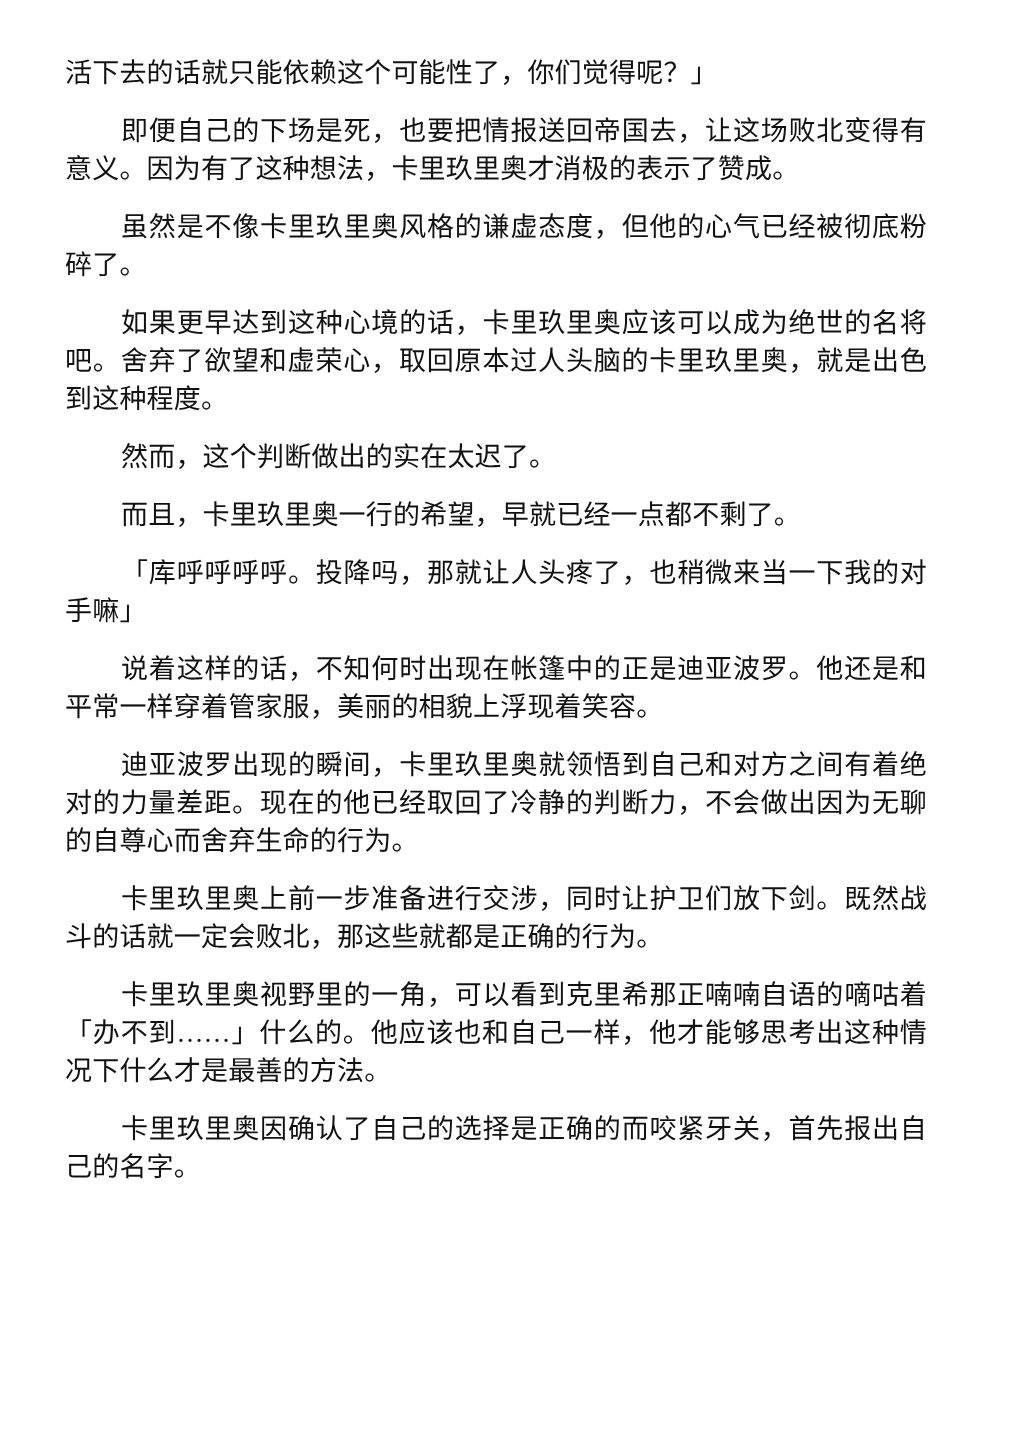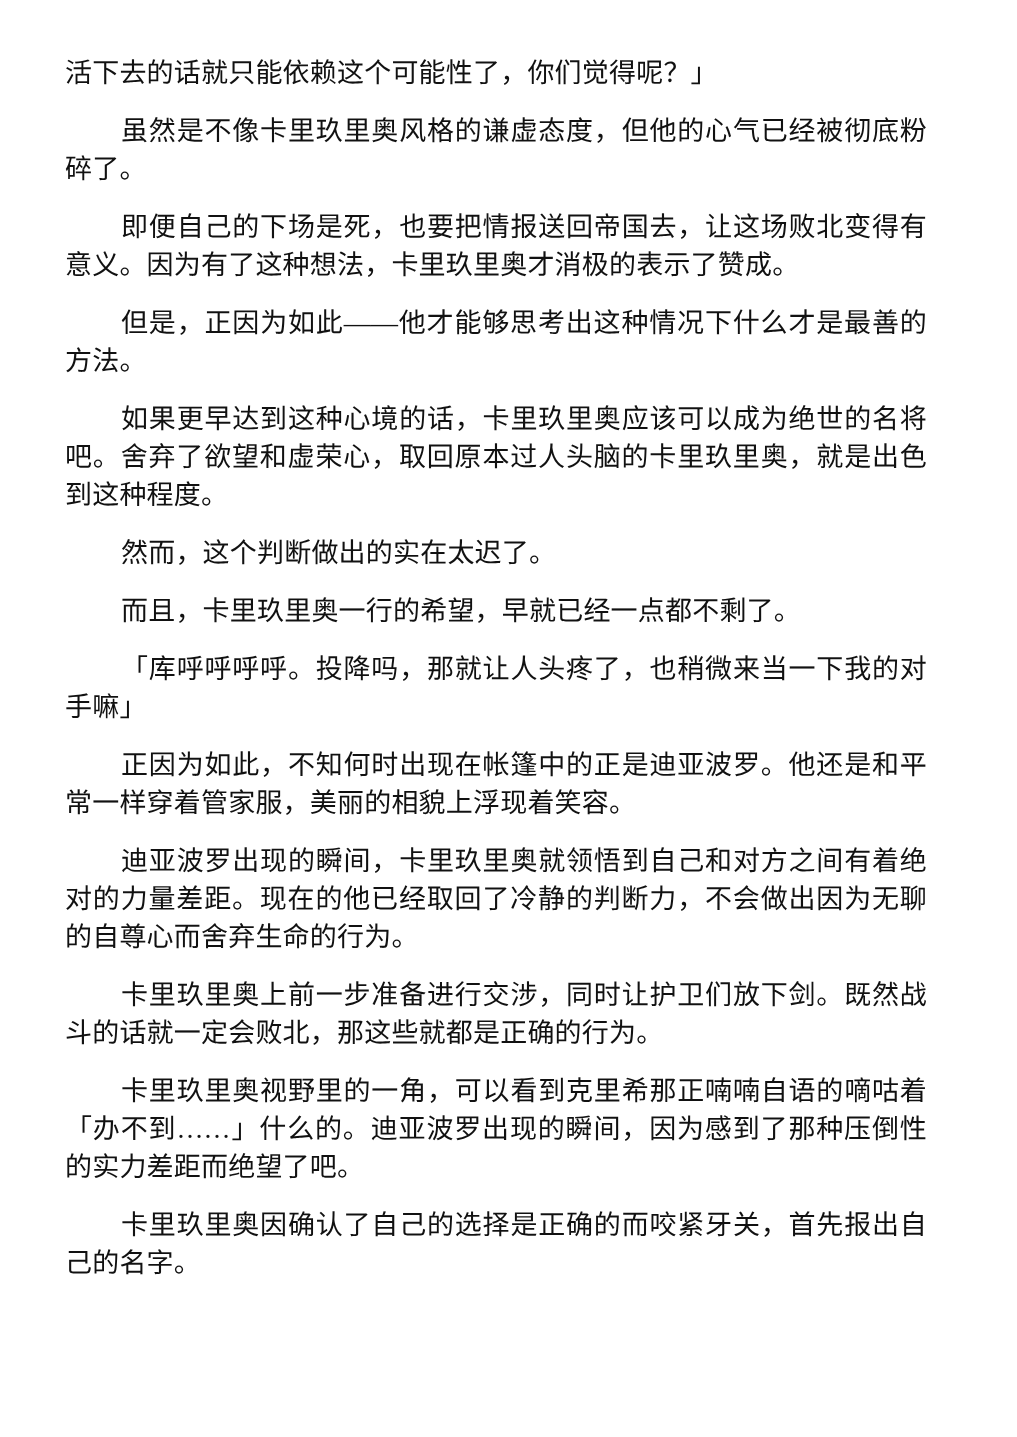--- a/index.html
+++ b/index.html
@@ -48,27 +48,26 @@
     margin-bottom: 0;
   }
 </style>
 </head>
 <body>
 
 <div class="page">
   <div class="text-body">
 
     <p class="para no-indent">活下去的话就只能依赖这个可能性了，你们觉得呢？」</p>
+    <p class="para">即便自己的下场是死，也要把情报送回帝国去，让这场败北变得有意义。因为有了这种想法，卡里玖里奥才消极的表示了赞成。</p>
     <p class="para">虽然是不像卡里玖里奥风格的谦虚态度，但他的心气已经被彻底粉碎了。</p>
-    <p class="para">即便自己的下场是死，也要把情报送回帝国去，让这场败北变得有意义。因为有了这种想法，卡里玖里奥才消极的表示了赞成。</p>
-    <p class="para">但是，正因为如此——他才能够思考出这种情况下什么才是最善的方法。</p>
     <p class="para">如果更早达到这种心境的话，卡里玖里奥应该可以成为绝世的名将吧。舍弃了欲望和虚荣心，取回原本过人头脑的卡里玖里奥，就是出色到这种程度。</p>
     <p class="para">然而，这个判断做出的实在太迟了。</p>
     <p class="para">而且，卡里玖里奥一行的希望，早就已经一点都不剩了。</p>
     <p class="para">「库呼呼呼呼。投降吗，那就让人头疼了，也稍微来当一下我的对手嘛」</p>
-    <p class="para">正因为如此，不知何时出现在帐篷中的正是迪亚波罗。他还是和平常一样穿着管家服，美丽的相貌上浮现着笑容。</p>
+    <p class="para">说着这样的话，不知何时出现在帐篷中的正是迪亚波罗。他还是和平常一样穿着管家服，美丽的相貌上浮现着笑容。</p>
     <p class="para">迪亚波罗出现的瞬间，卡里玖里奥就领悟到自己和对方之间有着绝对的力量差距。现在的他已经取回了冷静的判断力，不会做出因为无聊的自尊心而舍弃生命的行为。</p>
     <p class="para">卡里玖里奥上前一步准备进行交涉，同时让护卫们放下剑。既然战斗的话就一定会败北，那这些就都是正确的行为。</p>
-    <p class="para">卡里玖里奥视野里的一角，可以看到克里希那正喃喃自语的嘀咕着「办不到……」什么的。迪亚波罗出现的瞬间，因为感到了那种压倒性的实力差距而绝望了吧。</p>
+    <p class="para">卡里玖里奥视野里的一角，可以看到克里希那正喃喃自语的嘀咕着「办不到……」什么的。他应该也和自己一样，他才能够思考出这种情况下什么才是最善的方法。</p>
     <p class="para">卡里玖里奥因确认了自己的选择是正确的而咬紧牙关，首先报出自己的名字。</p>
 
   </div>
 </div>
 
 </body></html>

